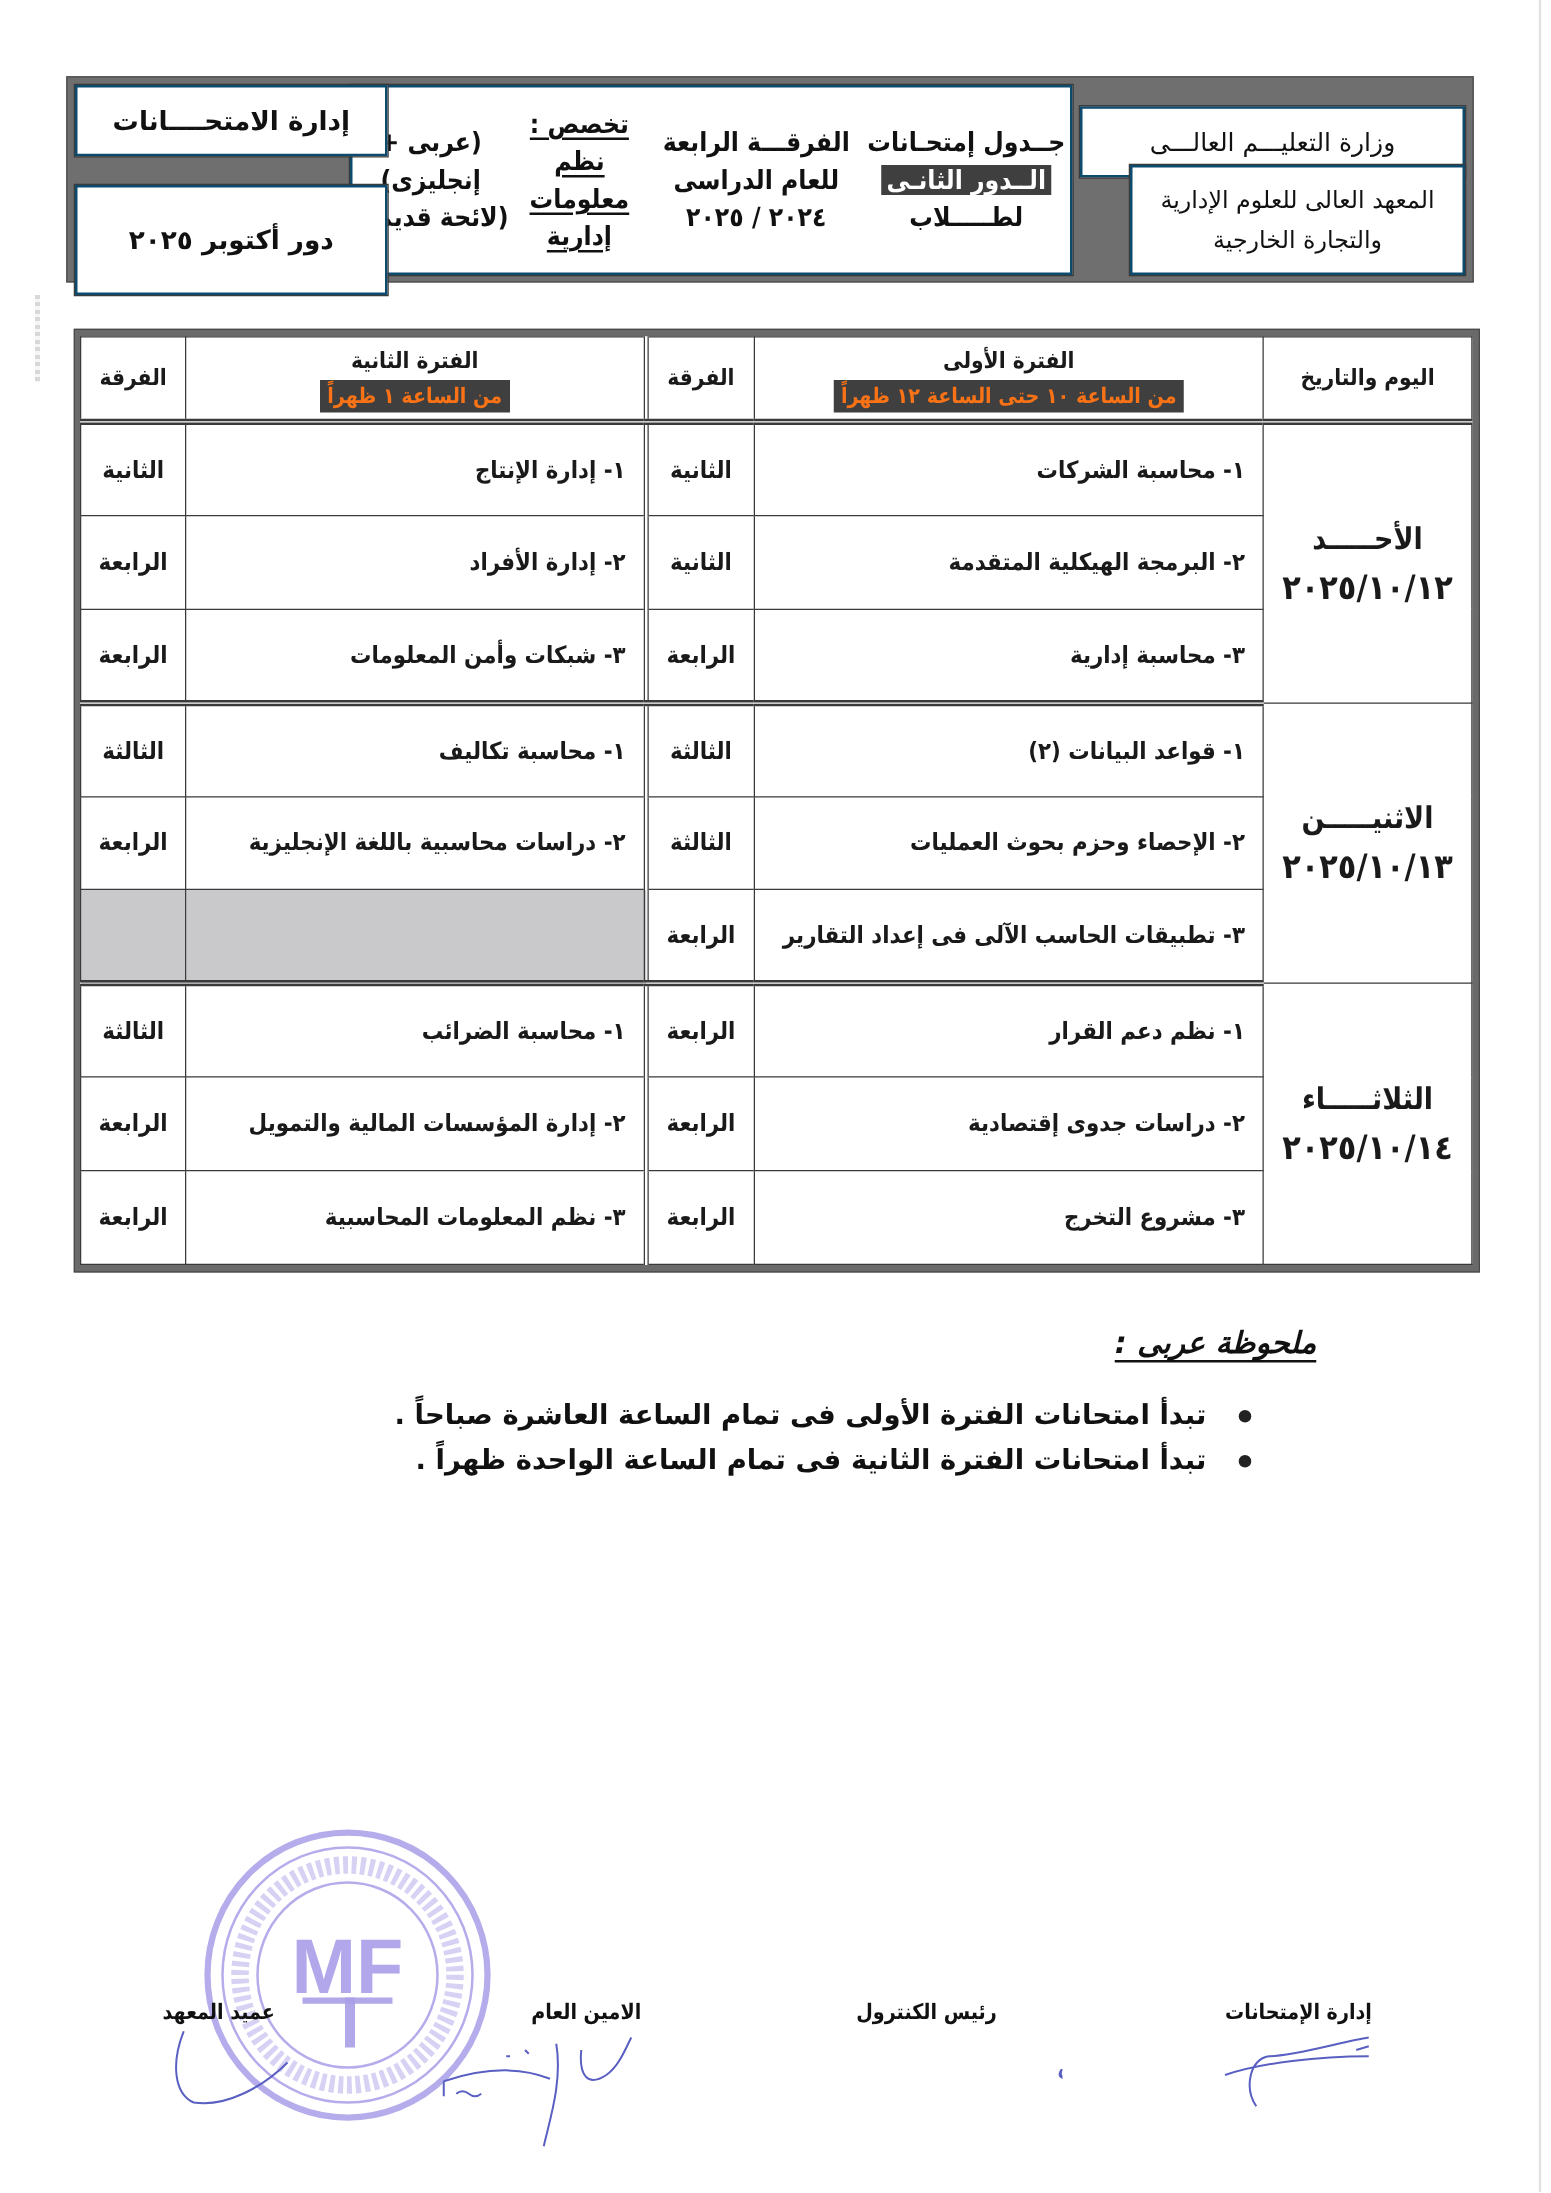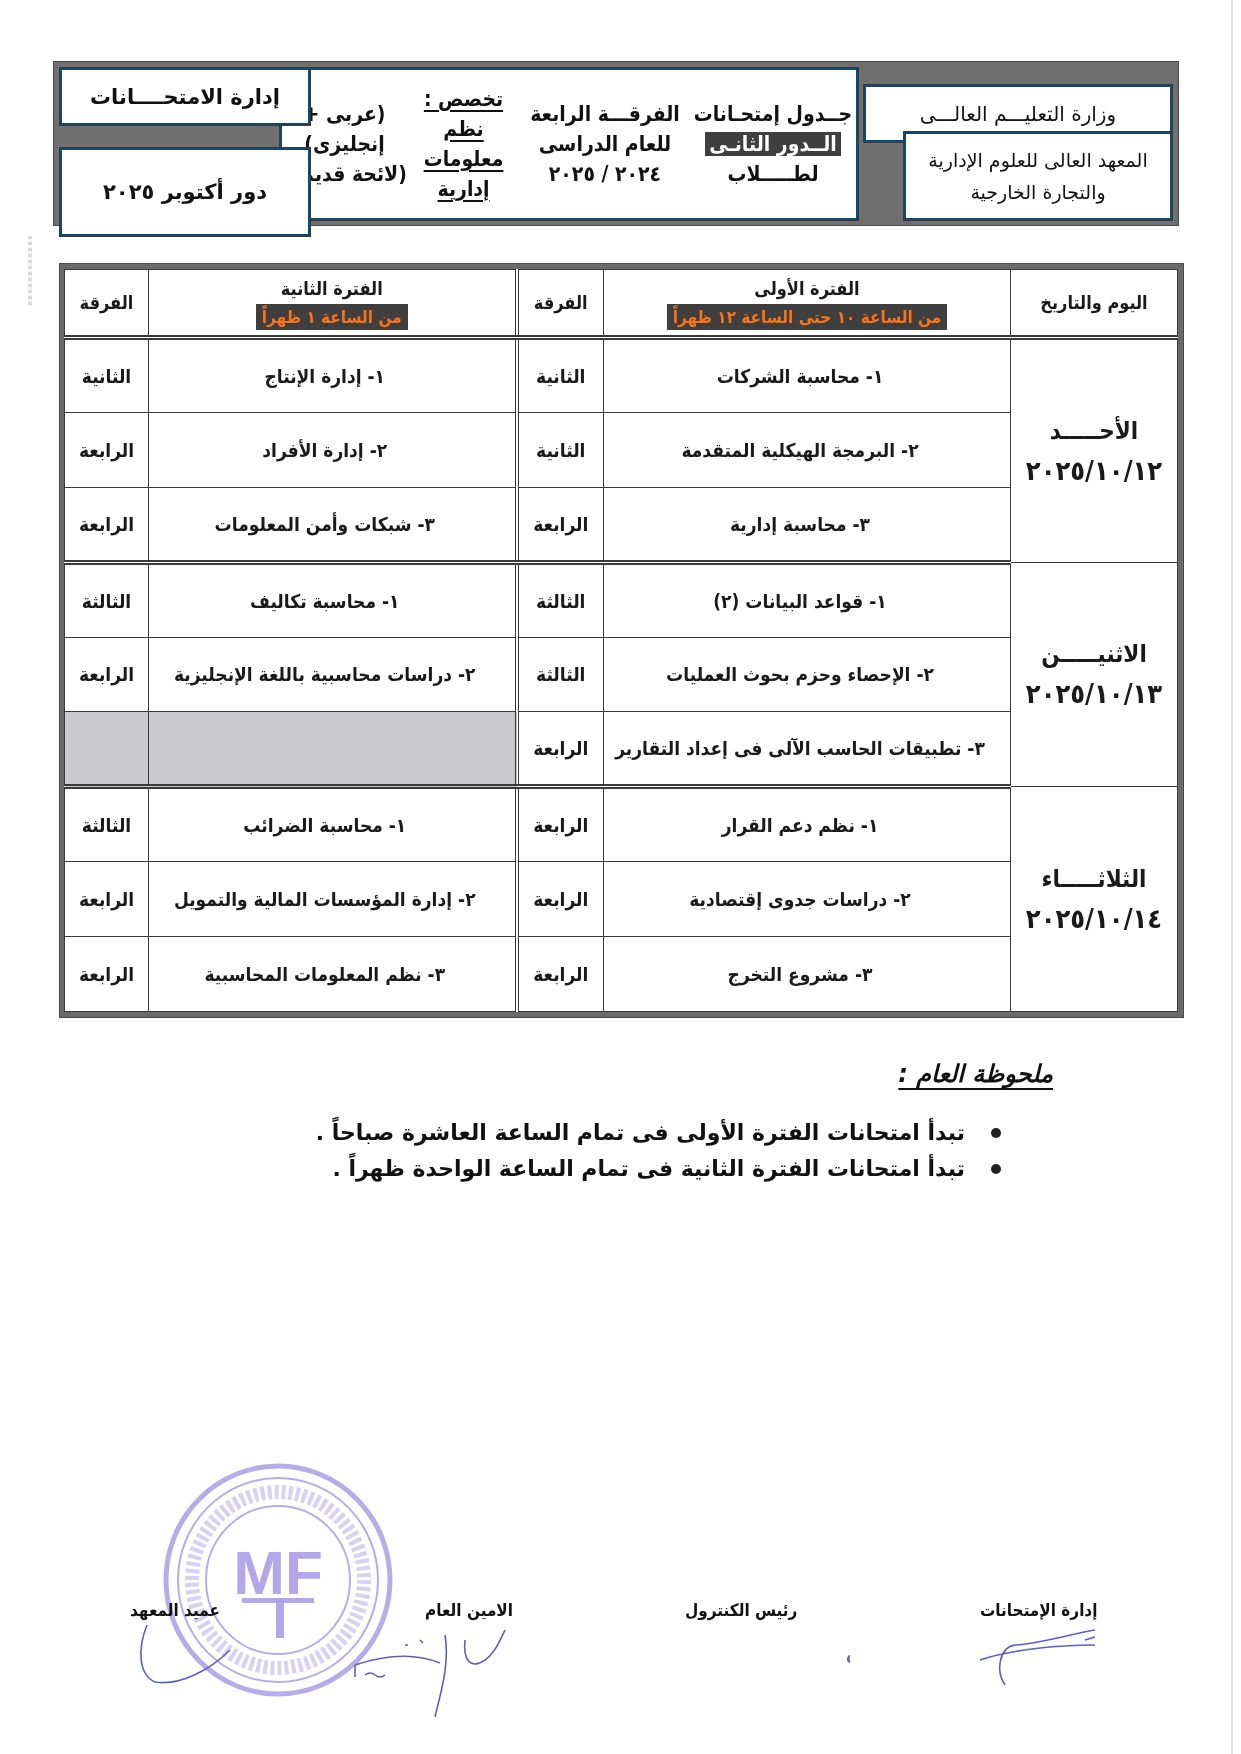--- a/index.html
+++ b/index.html
@@ -26,21 +26,21 @@
   .ul { text-decoration: underline; text-underline-offset: 4px; text-decoration-thickness: 2px; }
 
   
   .tbl-frame { position: absolute; left: 59px; top: 263px; width: 1125px; height: 755px;
     background: #6a6a6a; border: 1px solid #4a4a4a; padding: 5px; }
   table.sched { width: 100%; height: 100%; border-collapse: collapse; table-layout: fixed; background: #fff; }
   table.sched td, table.sched th { border: 1.5px solid #3a3a3a; text-align: center; vertical-align: middle;
     font-family: "DejaVu Sans Condensed","DejaVu Sans",sans-serif; font-size: 19px; font-weight: bold; color: #1a1a1a; }
   table.sched th { height: 68px; font-size: 18px; font-weight: bold; line-height: 28px; }
   table.sched td { height: 73px; }
-  table.sched td.subj { padding-right: 14px; }
+  table.sched td.subj { text-align: right; padding-right: 14px; }
   table.sched td.day { font-size: 24px; line-height: 40px; }
   table.sched td.day .date { font-size: 27px; letter-spacing: 1px; }
   table.sched tr.group-end td { border-bottom: 5px double #3a3a3a; }
   table.sched tr.hdr-row th { border-bottom: 5px double #3a3a3a; }
   .time-hl { display: inline-block; background: #3f3f3f; color: #f97316; padding: 0 6px; font-size: 17px; line-height: 26px; }
   td.empty { background: #c9c9cb; }
   .col-sep { border-left: 4px double #3a3a3a !important; }
 
   
   .note-title { position: absolute; right: 188px; top: 1060px; font-size: 24px; font-weight: bold; font-style: italic;
@@ -181,21 +181,21 @@
       <tr>
         <td class="subj">٣- مشروع التخرج</td>
         <td class="col-sep">الرابعة</td>
         <td class="subj">٣- نظم المعلومات المحاسبية</td>
         <td>الرابعة</td>
       </tr>
     </tbody>
   </table>
 </div>
 
-<div class="note-title">ملحوظة العام :</div>
+<div class="note-title">ملحوظة عربى :</div>
 <ul class="notes">
   <li>
     <span class="bullet"></span>
     <span>تبدأ امتحانات الفترة الأولى فى تمام الساعة العاشرة صباحاً .</span>
   </li>
   <li>
     <span class="bullet"></span>
     <span>تبدأ امتحانات الفترة الثانية فى تمام الساعة الواحدة ظهراً .</span>
   </li>
 </ul>

